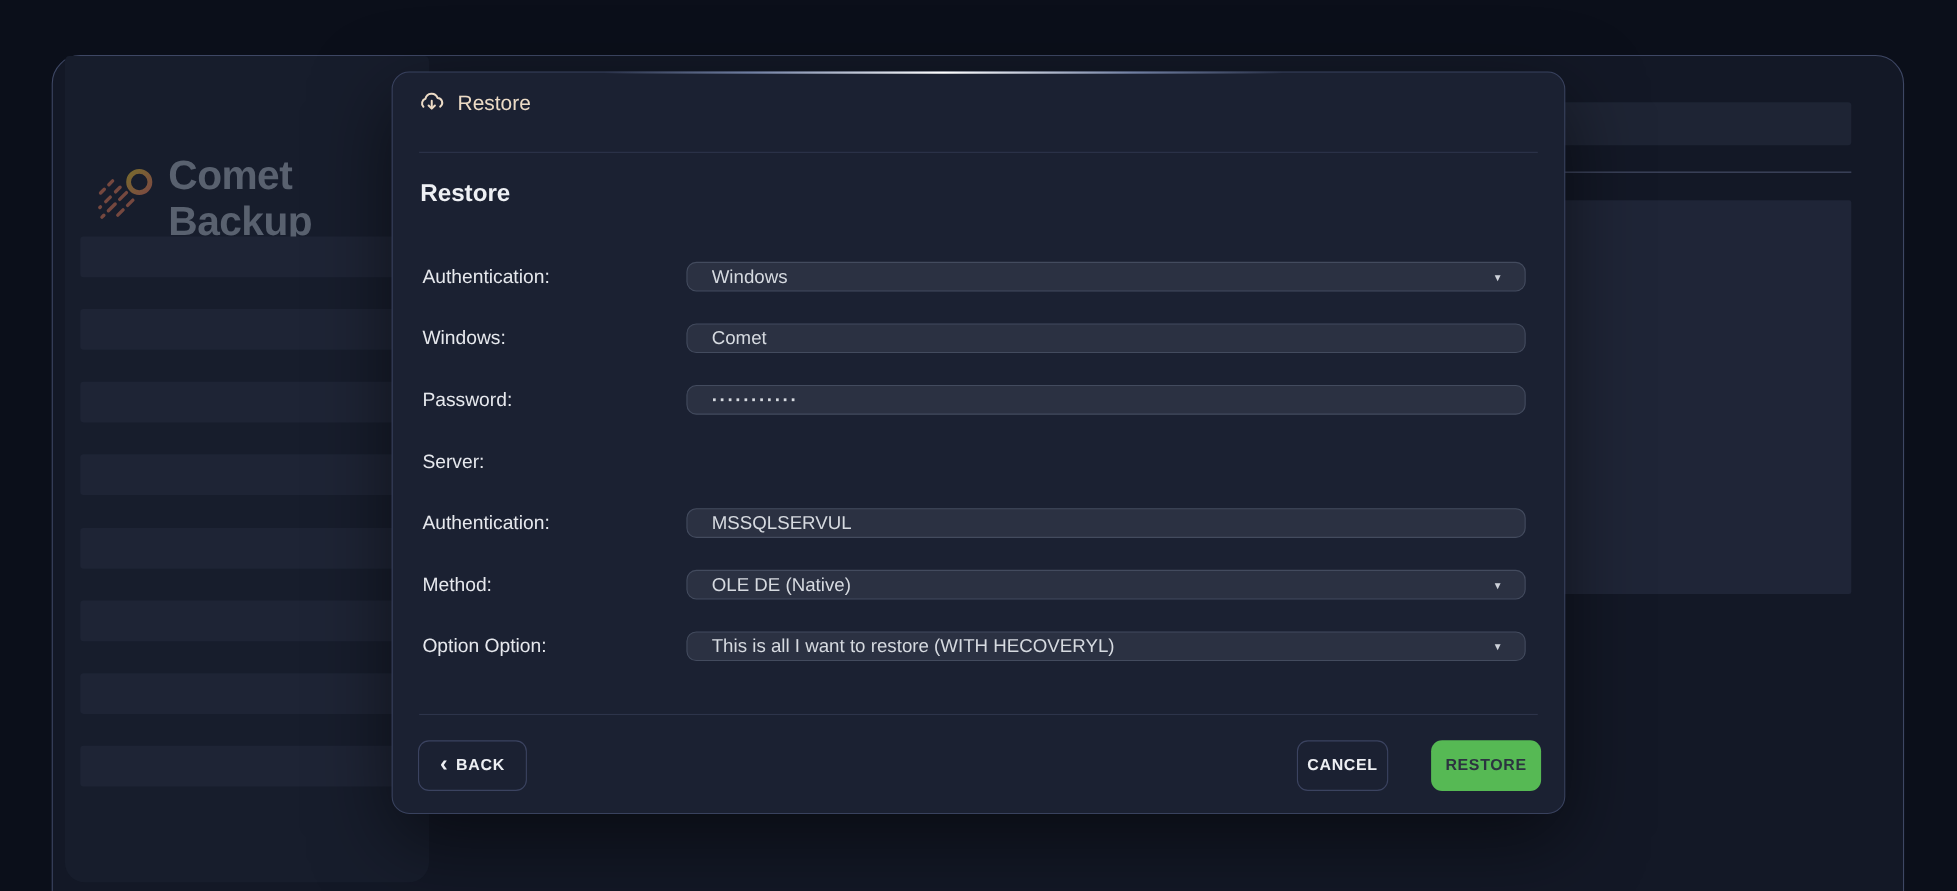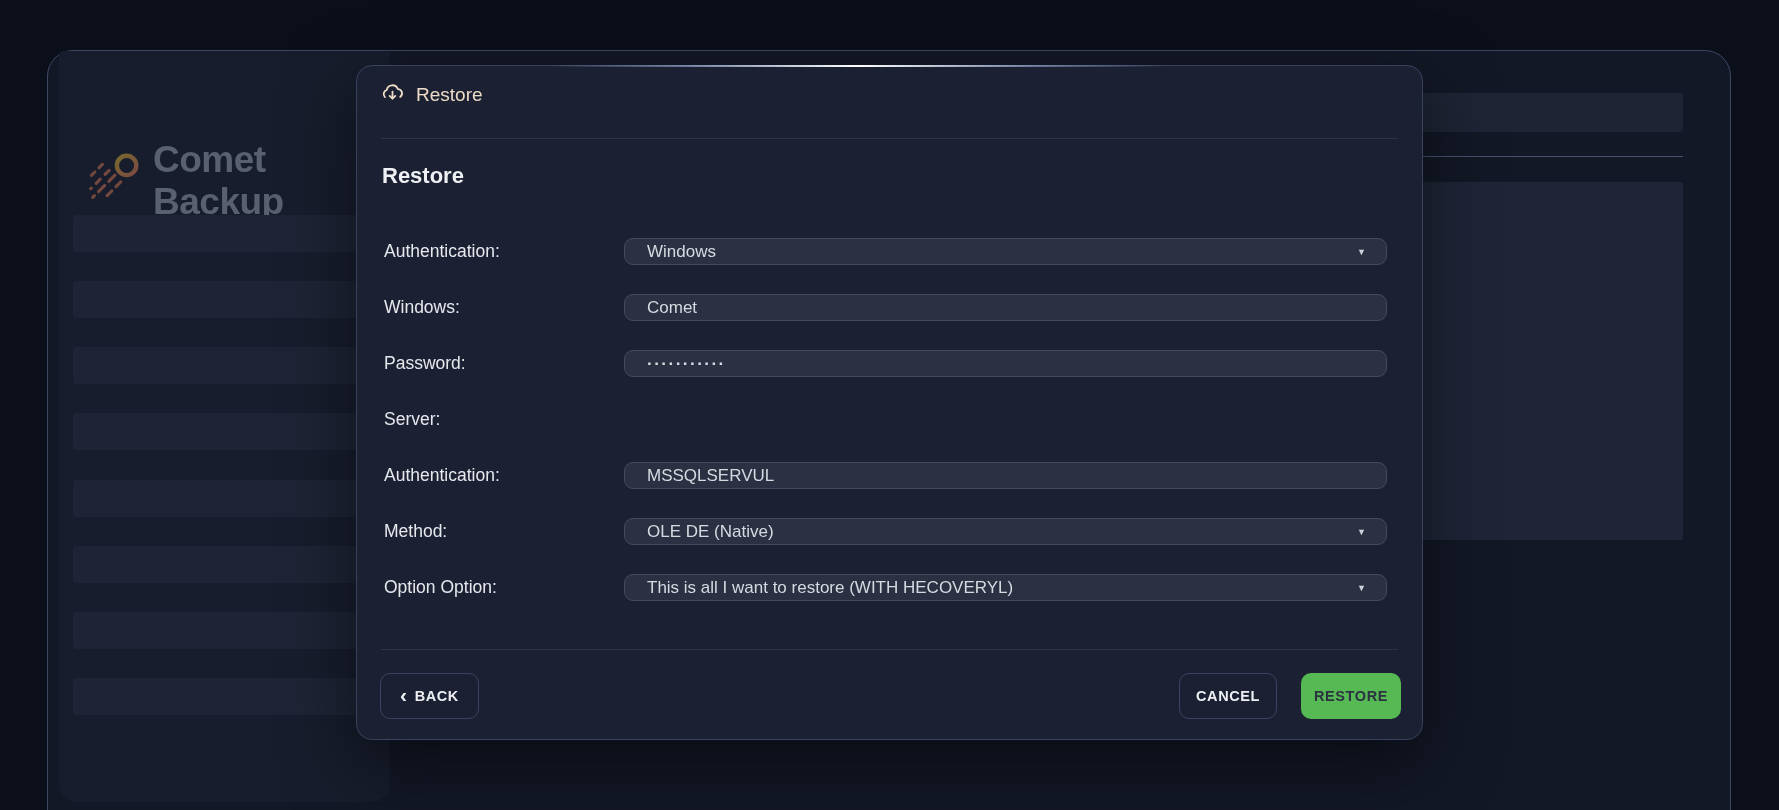--- a/index.html
+++ b/index.html
@@ -42,21 +42,21 @@
   .pw .field-value{letter-spacing:1.5px;font-weight:bold;}
   .dropdown-arrow{position:absolute;right:20px;top:50%;transform:translateY(-50%);
     font-size:9px;color:#ced2da;}
 
   .footer-divider{position:absolute;left:24px;right:24px;top:583px;height:1px;background:#2d344a;}
   .btn{position:absolute;top:607px;height:46px;border-radius:10px;display:flex;align-items:center;
     justify-content:center;font-size:14.5px;font-weight:bold;letter-spacing:.6px;cursor:pointer;}
   .btn-outline{border:1px solid #3b4360;color:#edeff3;background:transparent;}
   .btn-back{left:23px;width:99px;gap:7px;}
   .chevron{font-size:21px;font-weight:bold;line-height:0;margin-top:-3px;}
-  .btn-cancel{left:822px;width:98px;}
+  .btn-cancel{left:822px;width:83px;}
   .btn-restore{left:944px;width:100px;background:#56b954;color:#2c3340;border:none;}
 </style>
 </head>
 <body>
 
 <div class="stage">
 
   <div class="window"></div>
 
   <div class="sidebar">

